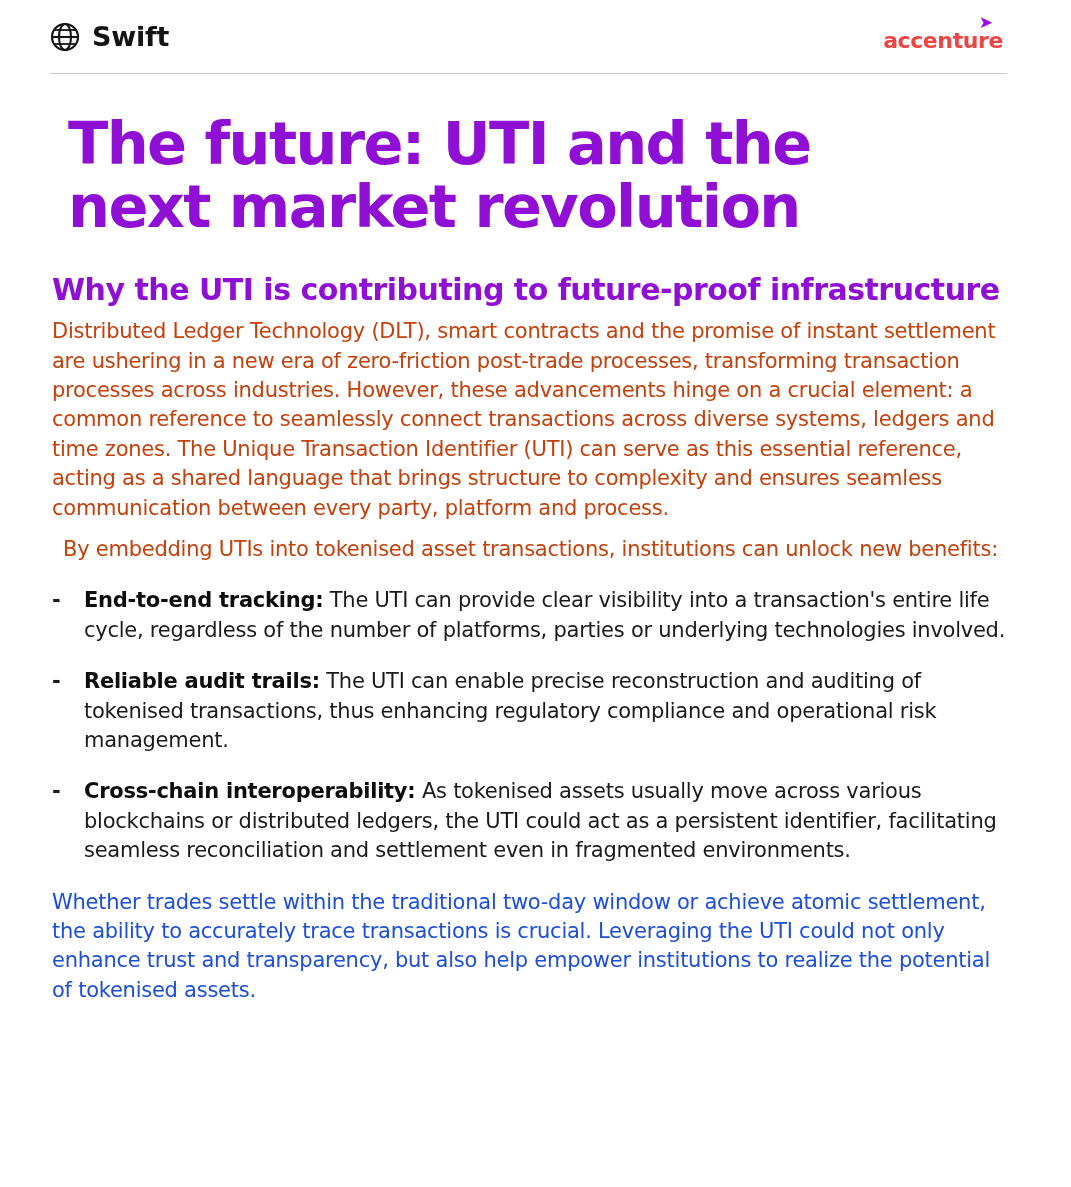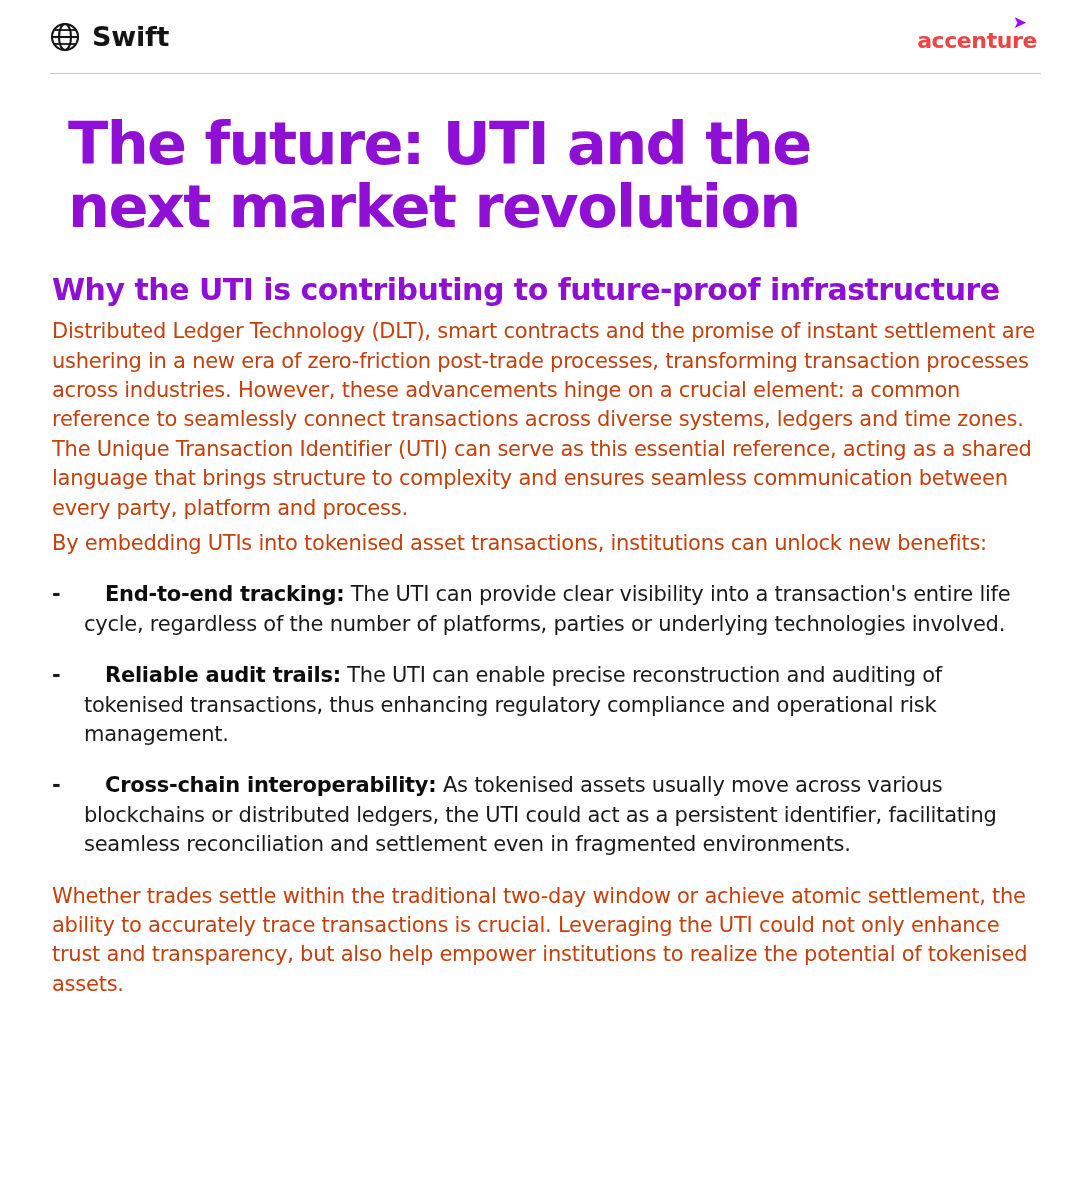--- a/index.html
+++ b/index.html
@@ -11,21 +11,21 @@
     width: 1071px;
     min-height: 1187px;
     font-family: "DejaVu Sans", sans-serif;
     color: #0d0d0d;
     -webkit-font-smoothing: antialiased;
   }
   .page {
     width: 1071px;
     min-height: 1187px;
     box-sizing: border-box;
-    padding: 14px 28px 20px 50px;
+    padding: 14px 62px 20px 50px;
     position: relative;
   }
 
   
   .header {
     display: flex;
     align-items: center;
     justify-content: space-between;
     padding: 6px 4px 10px 0;
   }
@@ -98,21 +98,21 @@
     margin: 34px 0 10px 2px;
   }
   p.body {
     font-size: 21px;
     line-height: 1.40;
     letter-spacing: -0.25px;
     margin: 0 0 0 2px;
     max-width: 990px;
     color: #c2410c;
   }
-  p.body + p.body { margin-top: 6px; }
+  p.body + p.body { margin-top: 12px; text-align: center; }
 
   
   .bullets {
     margin: 22px 0 0 2px;
     max-width: 995px;
   }
   .bullet {
     display: flex;
     gap: 14px;
     margin-bottom: 22px;
@@ -127,30 +127,29 @@
   }
   .bullet-text {
     font-size: 21px;
     line-height: 1.40;
     letter-spacing: -0.25px;
     color: #1a1a1a;
   }
   .bullet-text b {
     font-weight: 700;
     color: #0d0d0d;
-    margin-left: 21px;
   }
 
   .closing {
     font-size: 21px;
     line-height: 1.40;
     letter-spacing: -0.25px;
     margin: 10px 0 0 2px;
     max-width: 995px;
-    color: #c2410c;
+    color: #1d4ed8;
   }
 </style>
 </head>
 <body>
 
 <div class="page">
 
   <div class="header">
     <div class="brand-left">
       <span class="globe-icon">

